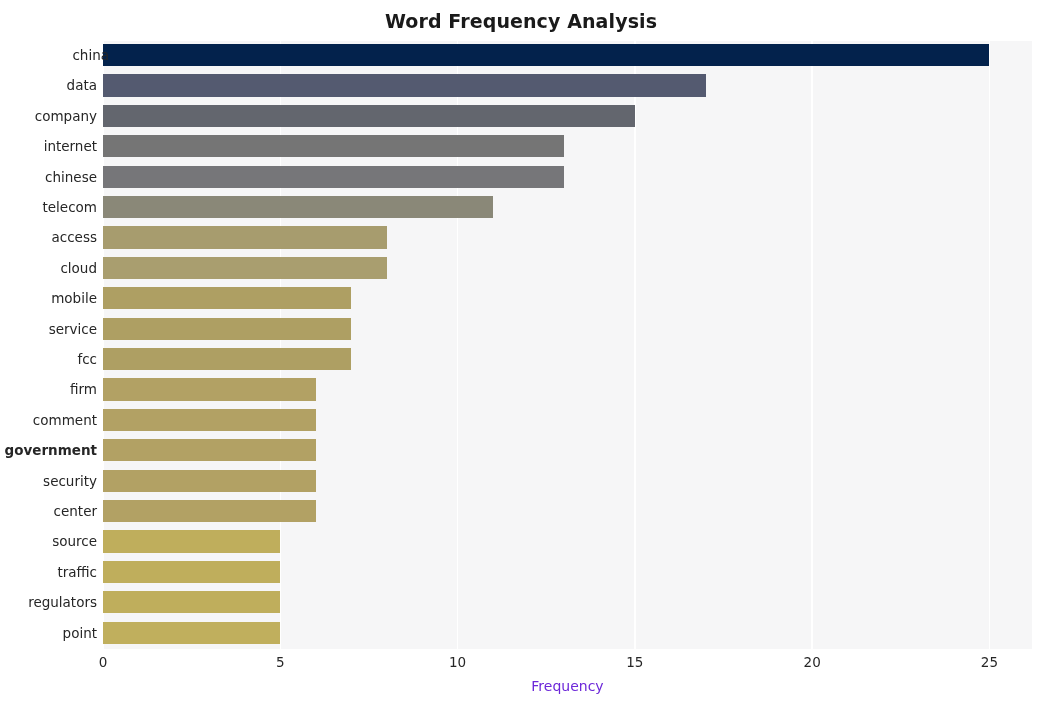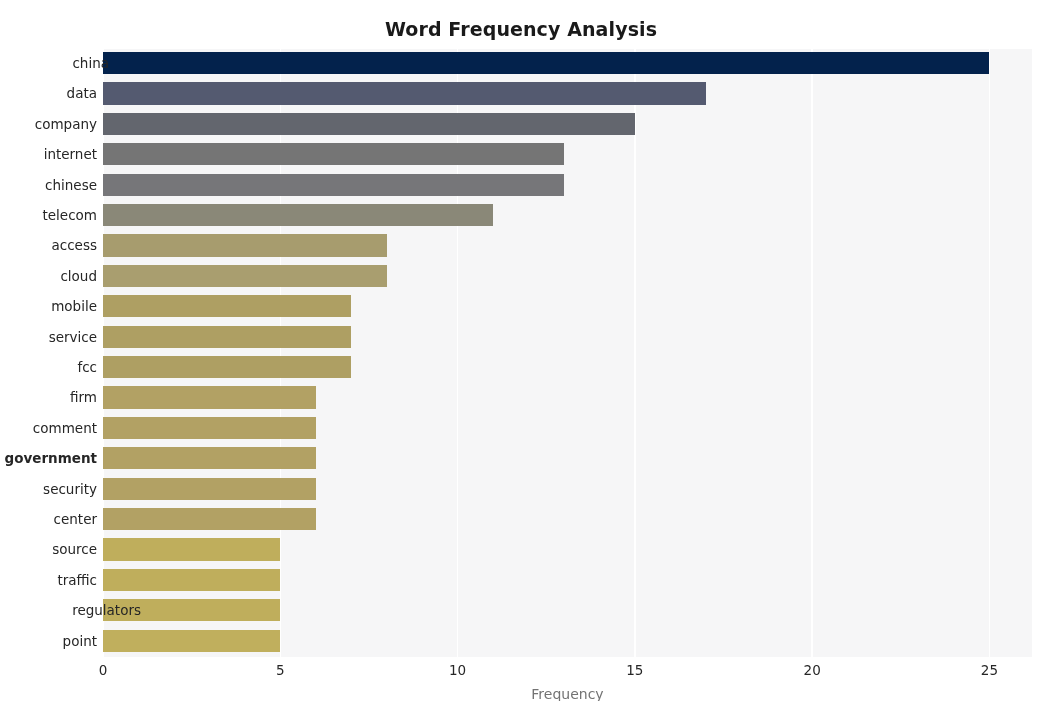--- a/index.html
+++ b/index.html
@@ -9,21 +9,21 @@
   }
   body {
     width: 1042px;
     height: 701px;
     font-family: "DejaVu Sans", "Liberation Sans", sans-serif;
     overflow: hidden;
     position: relative;
   }
   #figure {
     position: absolute;
-    left: 0; top: 12px;
+    left: 0; top: 4px;
     width: 1042px;
     height: 498px;
     background: #ffffff;
   }
   #chart-title {
     position: absolute;
     left: 0;
     top: 6px;
     width: 1042px;
     text-align: center;
@@ -78,21 +78,21 @@
     font-size: 13.5px;
     color: #262626;
   }
   #xaxis-label {
     position: absolute;
     left: 103px;
     top: 674px;
     width: 929px;
     text-align: center;
     font-size: 14px;
-    color: #737373;
+    color: #6d28d9;
   }
 </style>
 </head>
 <body>
 
 <div id="figure">
 
   <div id="chart-title">Word Frequency Analysis</div>
 
   <div id="plot-area">
@@ -169,21 +169,21 @@
       <div class="bar-row" style="top: 486.4px; height: 30.4px; width: 929px;">
         <div class="bar" title="source: 5" style="width: 177.29px; background: rgb(191, 174, 92);"></div>
         <div class="y-tick-label" style="top: 0px;">source</div>
       </div>
       <div class="bar-row" style="top: 516.8px; height: 30.4px; width: 929px;">
         <div class="bar" title="traffic: 5" style="width: 177.29px; background: rgb(191, 174, 92);"></div>
         <div class="y-tick-label" style="top: 0px;">traffic</div>
       </div>
       <div class="bar-row" style="top: 547.2px; height: 30.4px; width: 929px;">
         <div class="bar" title="regulators: 5" style="width: 177.29px; background: rgb(191, 174, 92);"></div>
-        <div class="y-tick-label" style="top: 0px; margin-left: 44px;">regulators</div>
+        <div class="y-tick-label" style="top: 0px;">regulators</div>
       </div>
       <div class="bar-row" style="top: 577.6px; height: 30.4px; width: 929px;">
         <div class="bar" title="point: 5" style="width: 177.29px; background: rgb(192, 175, 93);"></div>
         <div class="y-tick-label" style="top: 0px;">point</div>
       </div>
     </div>
 
   <div id="axes-layer">
       <div class="x-tick-label" style="left: 103px;">0</div>
       <div class="x-tick-label" style="left: 280.29px;">5</div>

